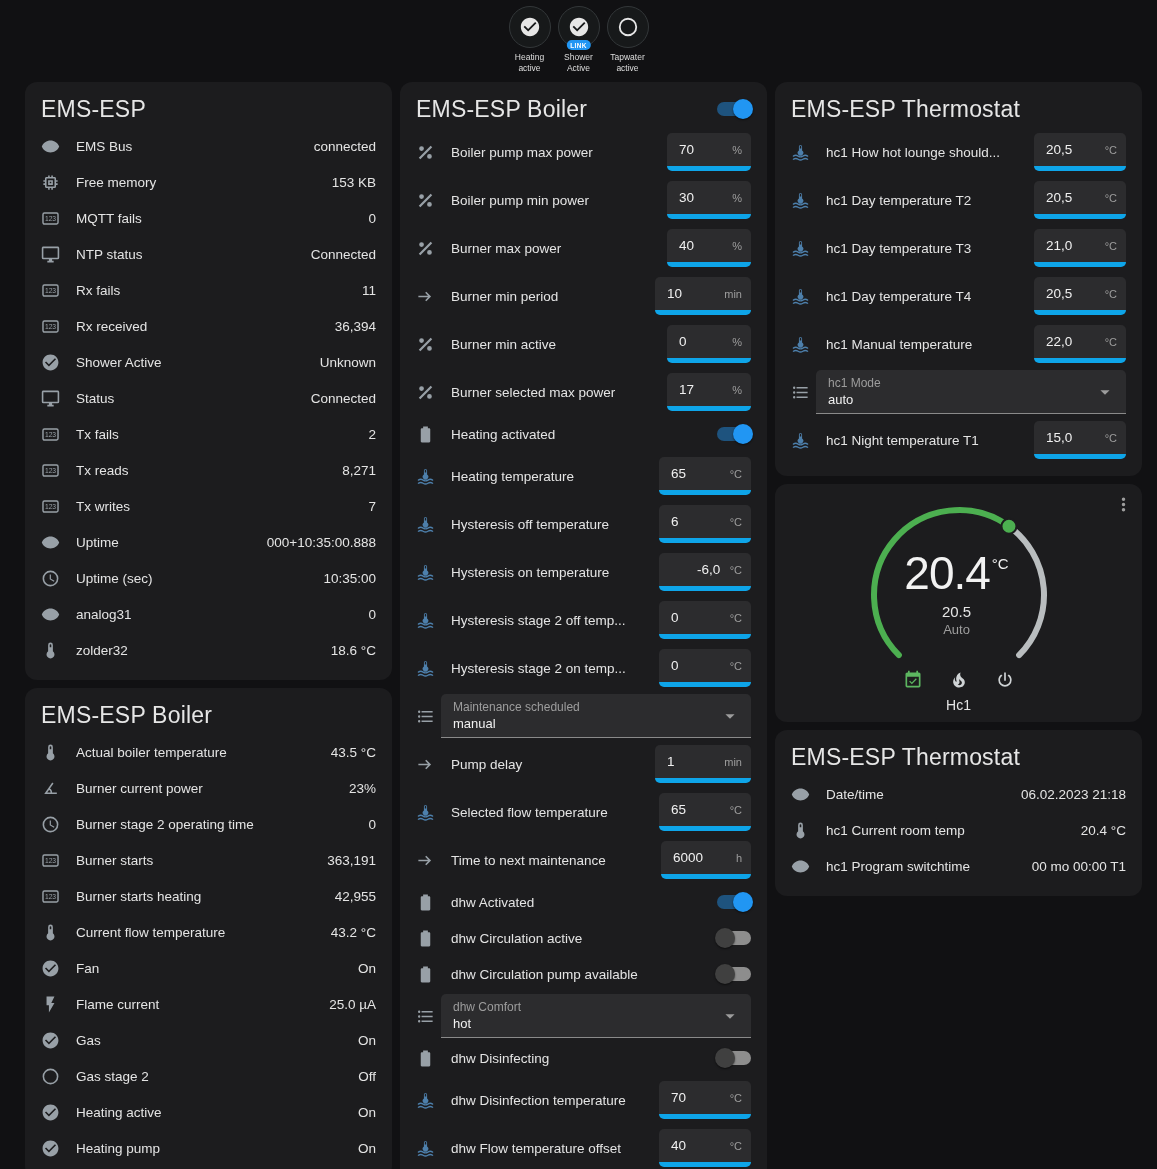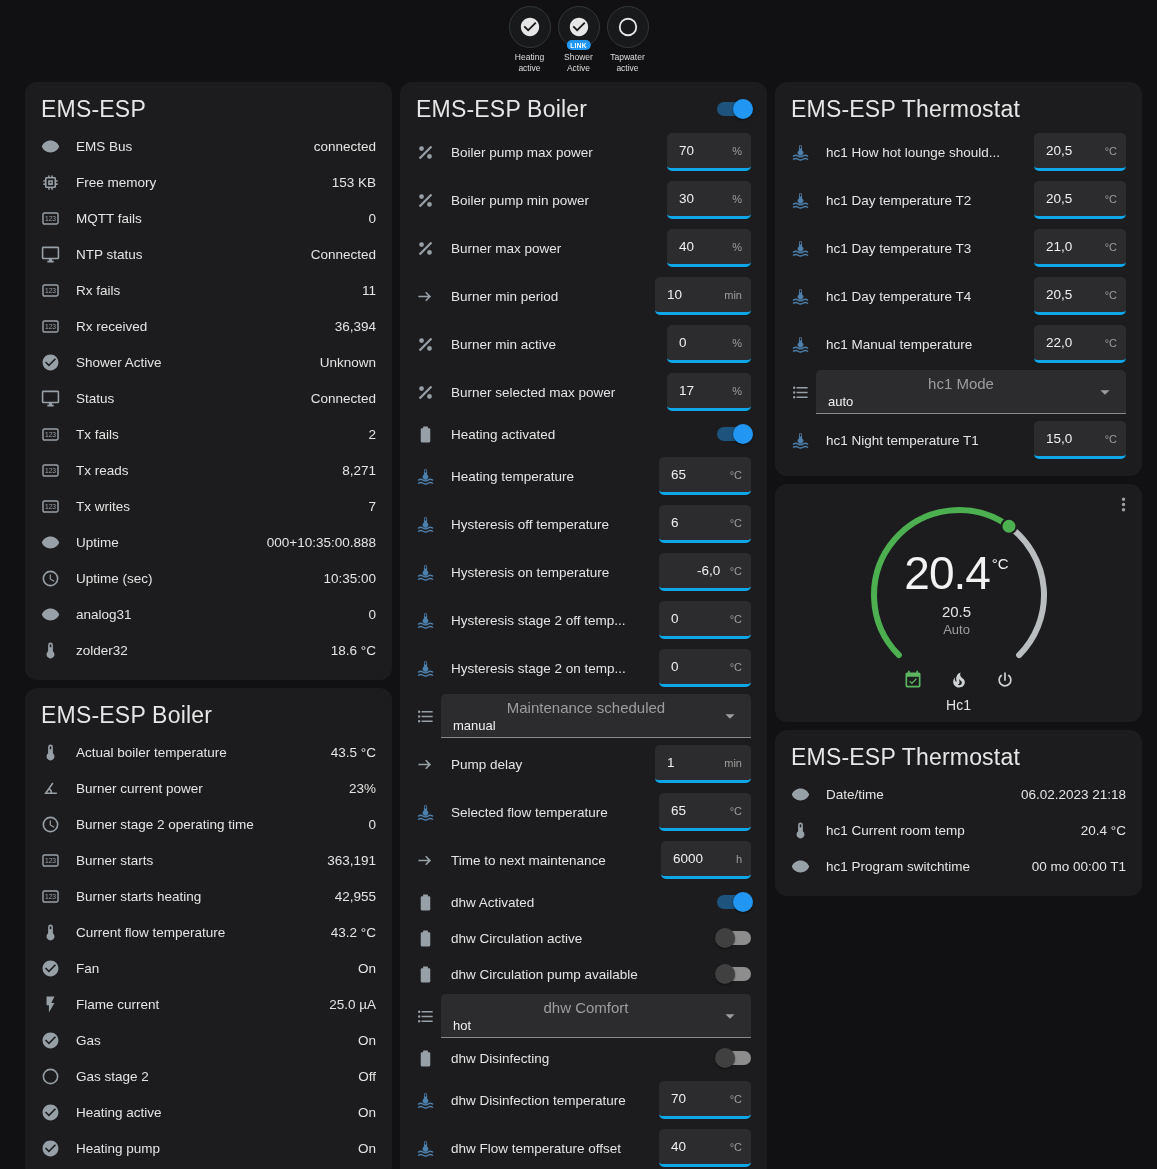--- a/index.html
+++ b/index.html
@@ -33,31 +33,31 @@
   .icon{display:inline-flex;flex:none;color:#98a0a7;}
   .icon svg{width:19px;height:19px;display:block;fill:currentColor;}
   .row .icon{margin-right:16px;}
   .row.select .icon{margin-right:6px;}
   .icon[data-name="thermometer-water-icon"]{color:#4d7fab;}
   .label{flex:1;font-size:13.5px;color:#e4e4e4;white-space:nowrap;overflow:hidden;
     text-overflow:ellipsis;padding-right:8px;}
   .value{font-size:13.5px;color:#e4e4e4;white-space:nowrap;margin-left:auto;}
 
   
-  .numbox{height:38px;background:#2c2c2e;border-radius:5px;border-bottom:3px solid #0ea5e9;
+  .numbox{height:38px;background:#2c2c2e;border-radius:5px;border-bottom:5px solid #0ea5e9;
     display:flex;align-items:center;justify-content:space-between;padding:0 9px 0 12px;
     margin-left:auto;flex:none;box-sizing:border-box;cursor:text;}
   .num{font-size:13.5px;color:#f0f0f0;}
   .unit{font-size:11px;color:#9d9d9d;margin-left:8px;}
 
   
   .selbox{flex:1;height:44px;background:#2c2c2e;border-radius:5px 5px 0 0;border-bottom:1px solid #8a8a8a;
     display:flex;align-items:center;padding:0 4px 0 12px;box-sizing:border-box;cursor:pointer;}
   .selcol{flex:1;min-width:0;}
-  .sel-label{font-size:15px;color:#9d9d9d;text-align:center;}
+  .sel-label{font-size:12px;color:#9d9d9d;}
   .sel-value{font-size:13px;color:#f0f0f0;margin-top:2px;}
   .caret{color:#9d9d9d;margin-right:4px;}
   .caret svg{width:22px;height:22px;}
 
   
   .switch{position:relative;width:34px;height:14px;margin-left:auto;flex:none;cursor:pointer;}
   .switch .track{position:absolute;inset:0;border-radius:7px;background:#8d8d8d;}
   .switch .thumb{position:absolute;width:20px;height:20px;border-radius:50%;top:-3px;left:-2px;
     background:#404040;box-shadow:0 1px 2px rgba(0,0,0,.55);}
   .switch.on .track{background:rgba(33,150,243,.45);}

